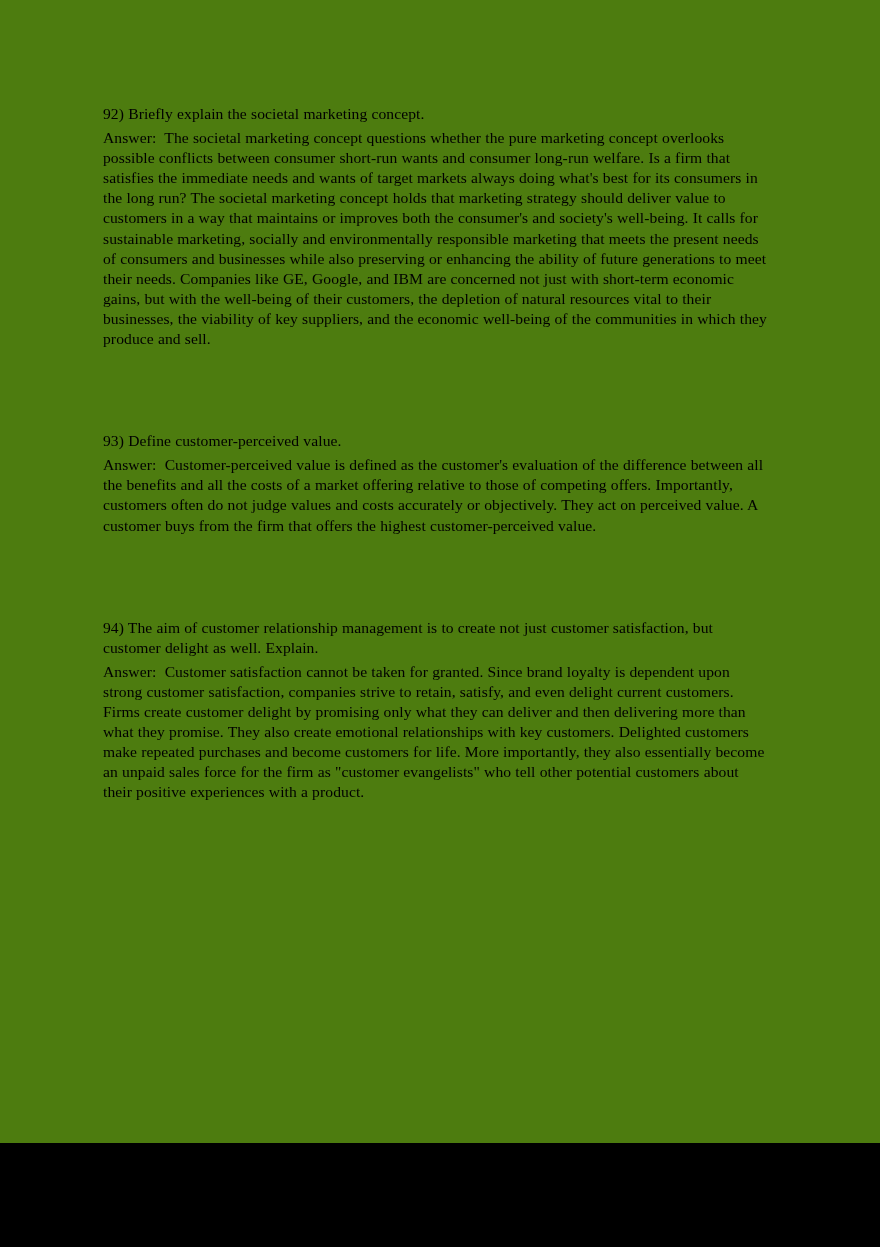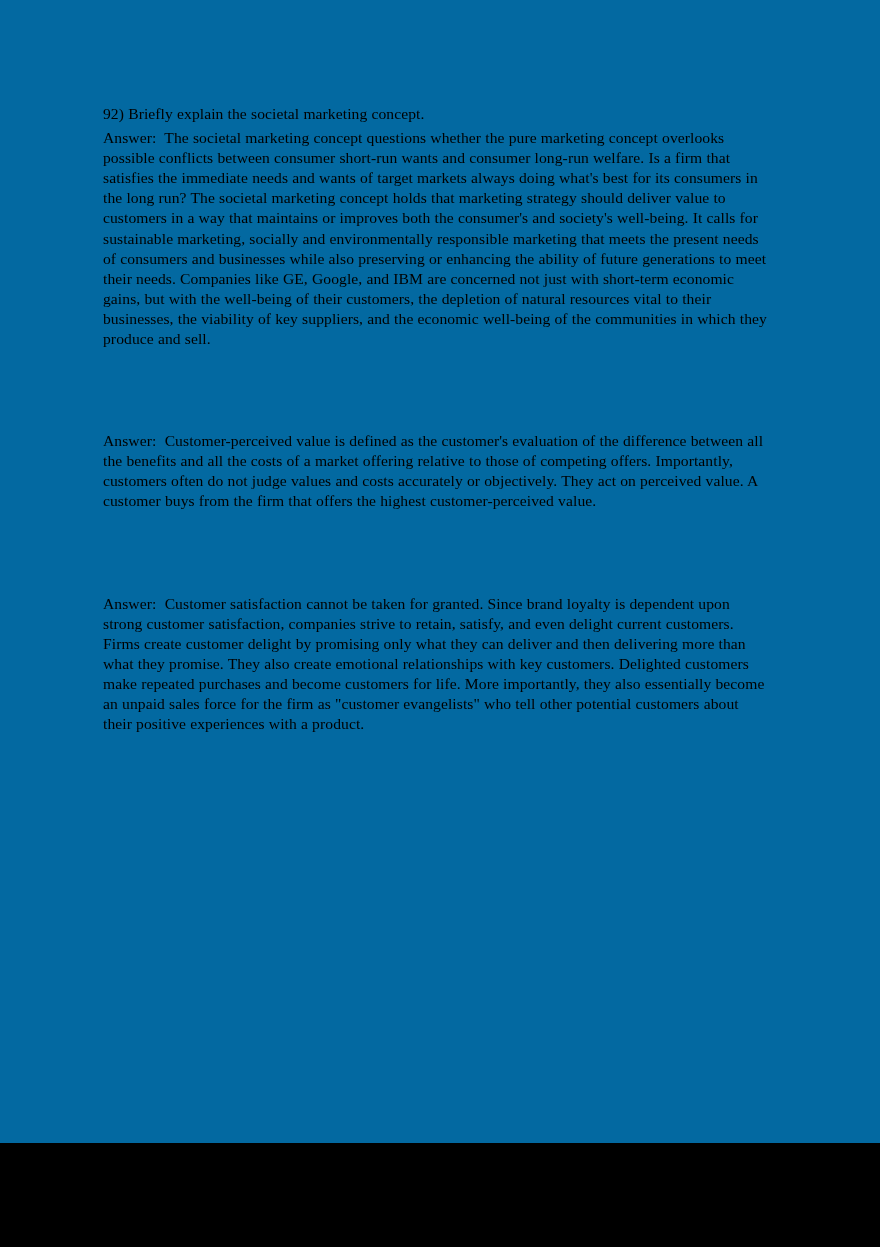--- a/index.html
+++ b/index.html
@@ -5,21 +5,21 @@
 <style>
   html, body {
     margin: 0;
     padding: 0;
     background: #ffffff;
   }
   .page {
     position: relative;
     width: 880px;
     height: 1247px;
-    background: #0369a1;
+    background: #4d7c0f;
     overflow: hidden;
     font-family: "Liberation Serif", "DejaVu Serif", serif;
     color: #000000;
     -webkit-font-smoothing: antialiased;
   }
   .content {
     position: absolute;
     left: 103px;
     top: 104px;
     width: 668px;
@@ -59,24 +59,26 @@
 <div class="page">
 
   <div class="content">
 
     <div class="qa-block">
       <p class="q-prompt">92) Briefly explain the societal marketing concept.</p>
       <p class="q-answer">Answer:  The societal marketing concept questions whether the pure marketing concept overlooks possible conflicts between consumer short-run wants and consumer long-run welfare. Is a firm that satisfies the immediate needs and wants of target markets always doing what's best for its consumers in the long run? The societal marketing concept holds that marketing strategy should deliver value to customers in a way that maintains or improves both the consumer's and society's well-being. It calls for sustainable marketing, socially and environmentally responsible marketing that meets the present needs of consumers and businesses while also preserving or enhancing the ability of future generations to meet their needs. Companies like GE, Google, and IBM are concerned not just with short-term economic gains, but with the well-being of their customers, the depletion of natural resources vital to their businesses, the viability of key suppliers, and the economic well-being of the communities in which they produce and sell.</p>
     </div>
 
     <div class="qa-block">
+      <p class="q-prompt">93) Define customer-perceived value.</p>
       <p class="q-answer">Answer:  Customer-perceived value is defined as the customer's evaluation of the difference between all the benefits and all the costs of a market offering relative to those of competing offers. Importantly, customers often do not judge values and costs accurately or objectively. They act on perceived value. A customer buys from the firm that offers the highest customer-perceived value.</p>
     </div>
 
     <div class="qa-block">
+      <p class="q-prompt">94) The aim of customer relationship management is to create not just customer satisfaction, but customer delight as well. Explain.</p>
       <p class="q-answer">Answer:  Customer satisfaction cannot be taken for granted. Since brand loyalty is dependent upon strong customer satisfaction, companies strive to retain, satisfy, and even delight current customers. Firms create customer delight by promising only what they can deliver and then delivering more than what they promise. They also create emotional relationships with key customers. Delighted customers make repeated purchases and become customers for life. More importantly, they also essentially become an unpaid sales force for the firm as "customer evangelists" who tell other potential customers about their positive experiences with a product.</p>
     </div>
 
   </div>
 
   <div class="bottom-band"></div>
 
 </div>
 
 </body></html>

